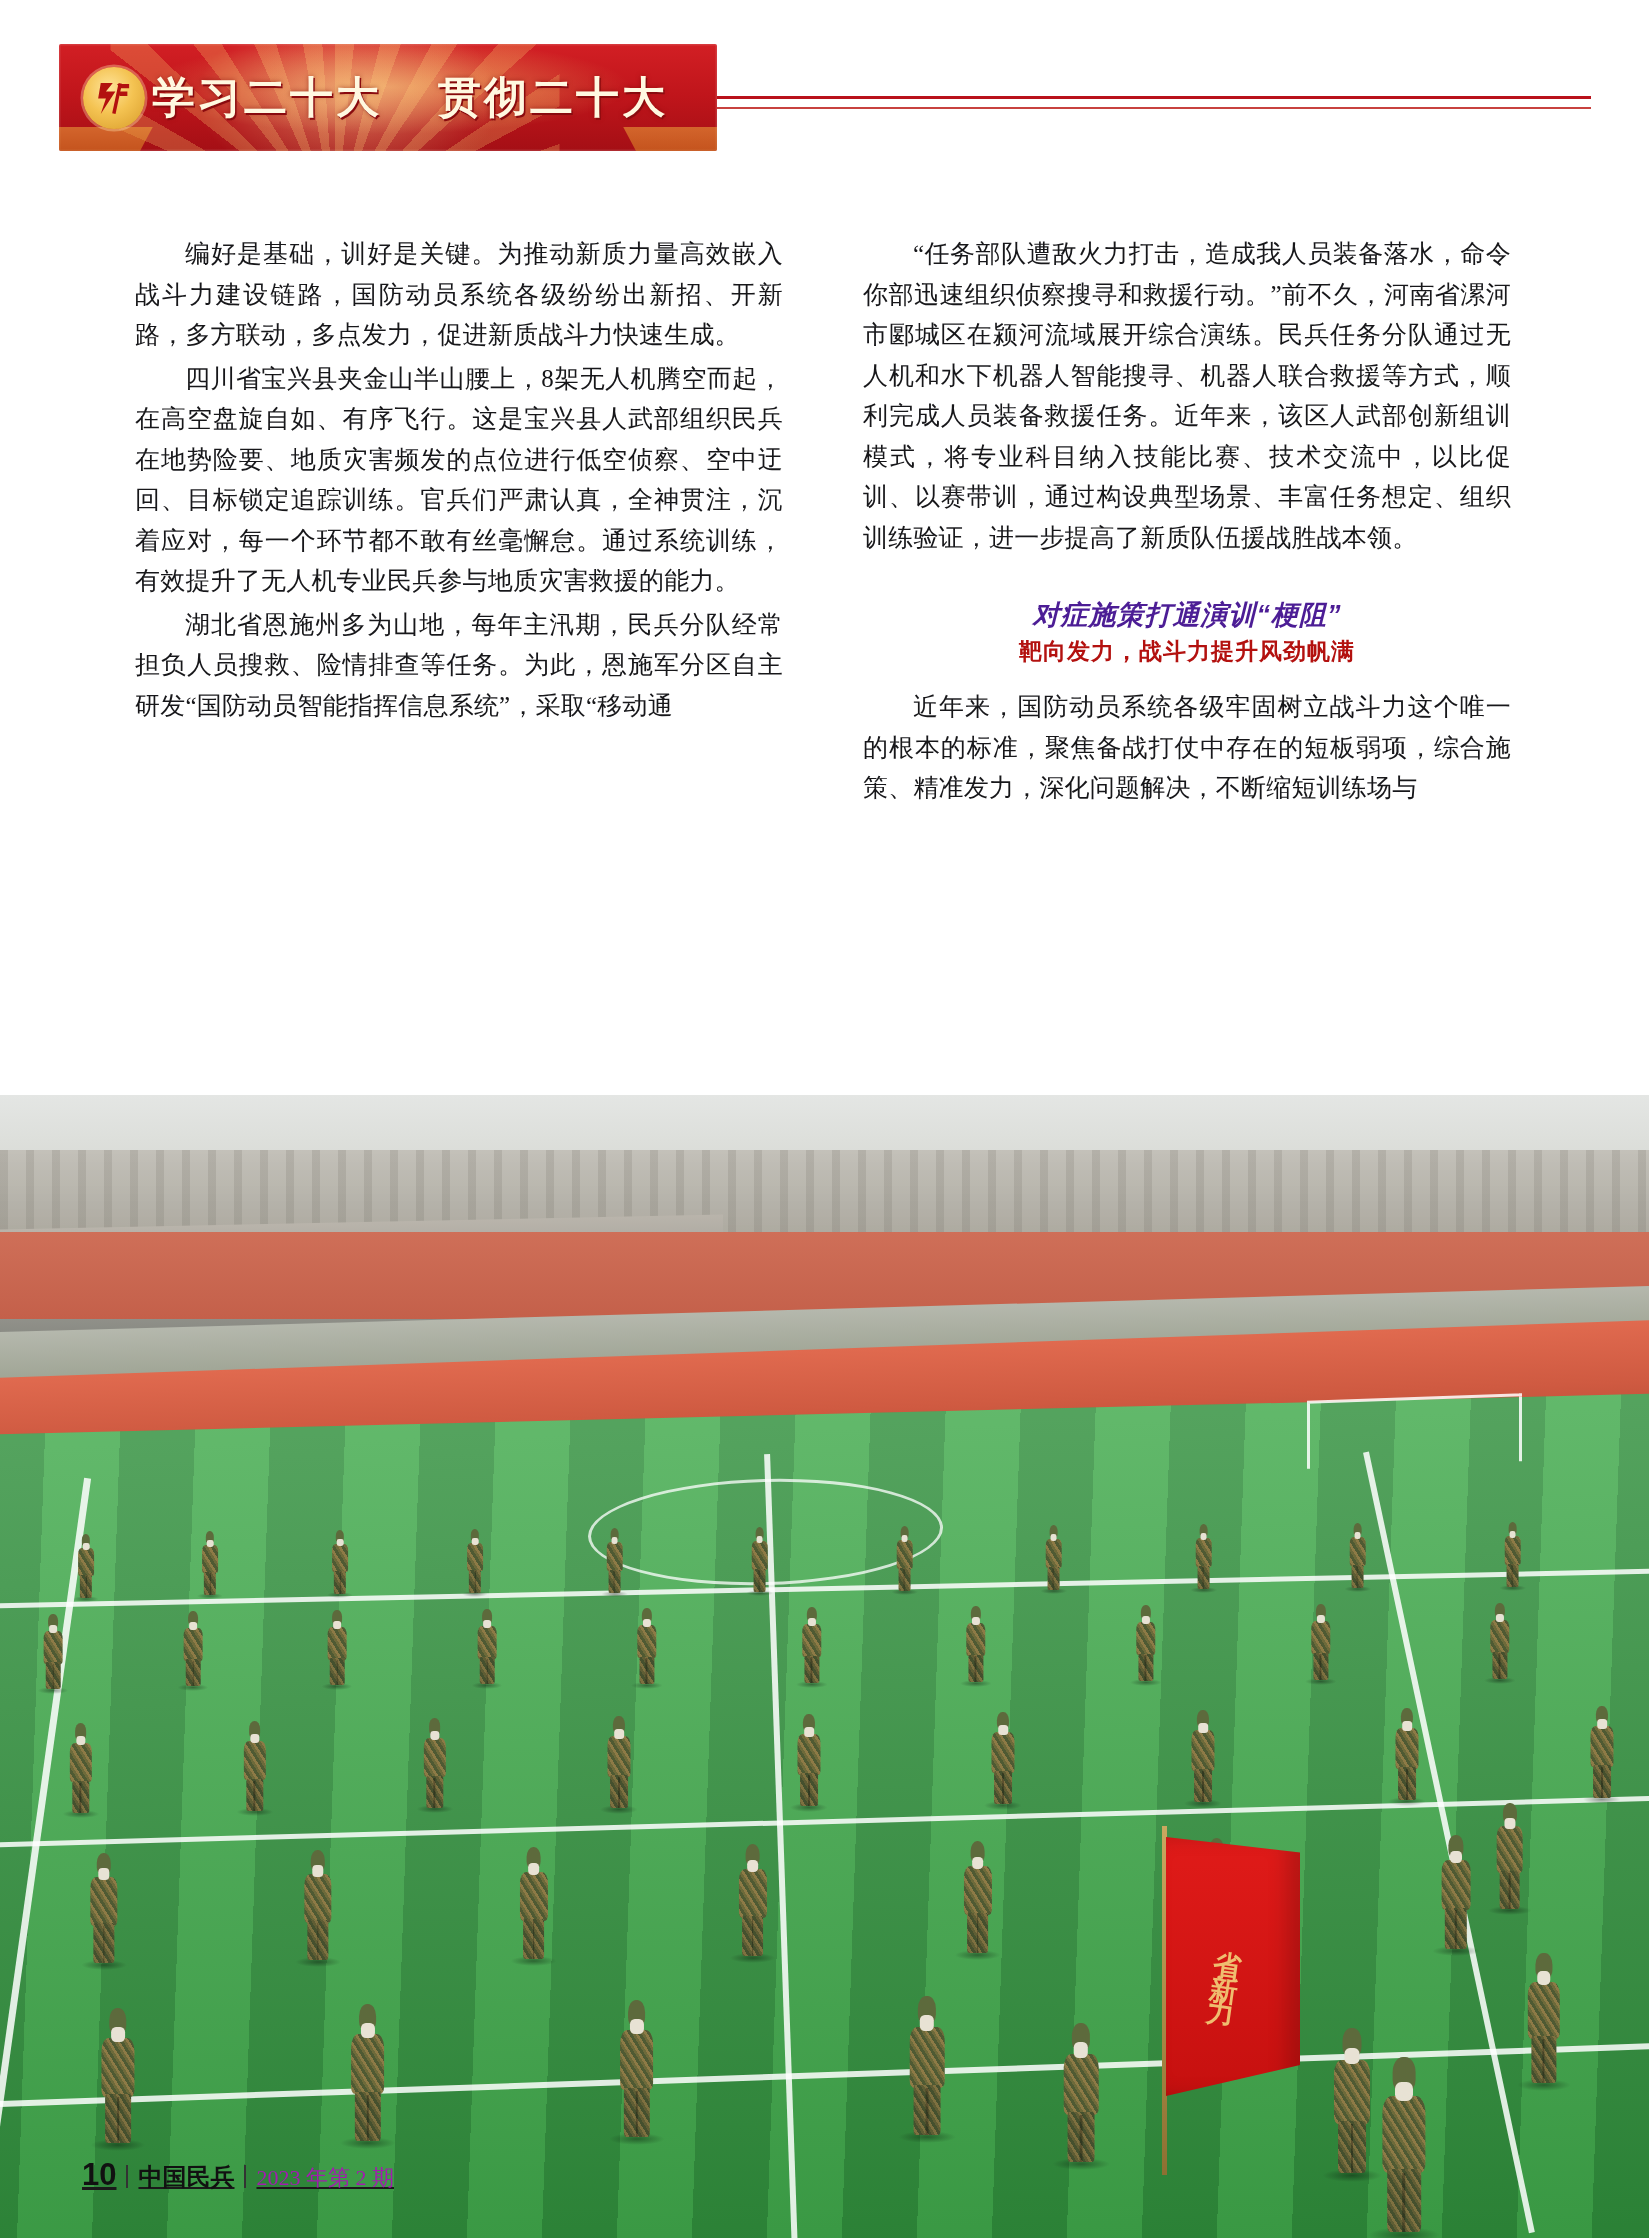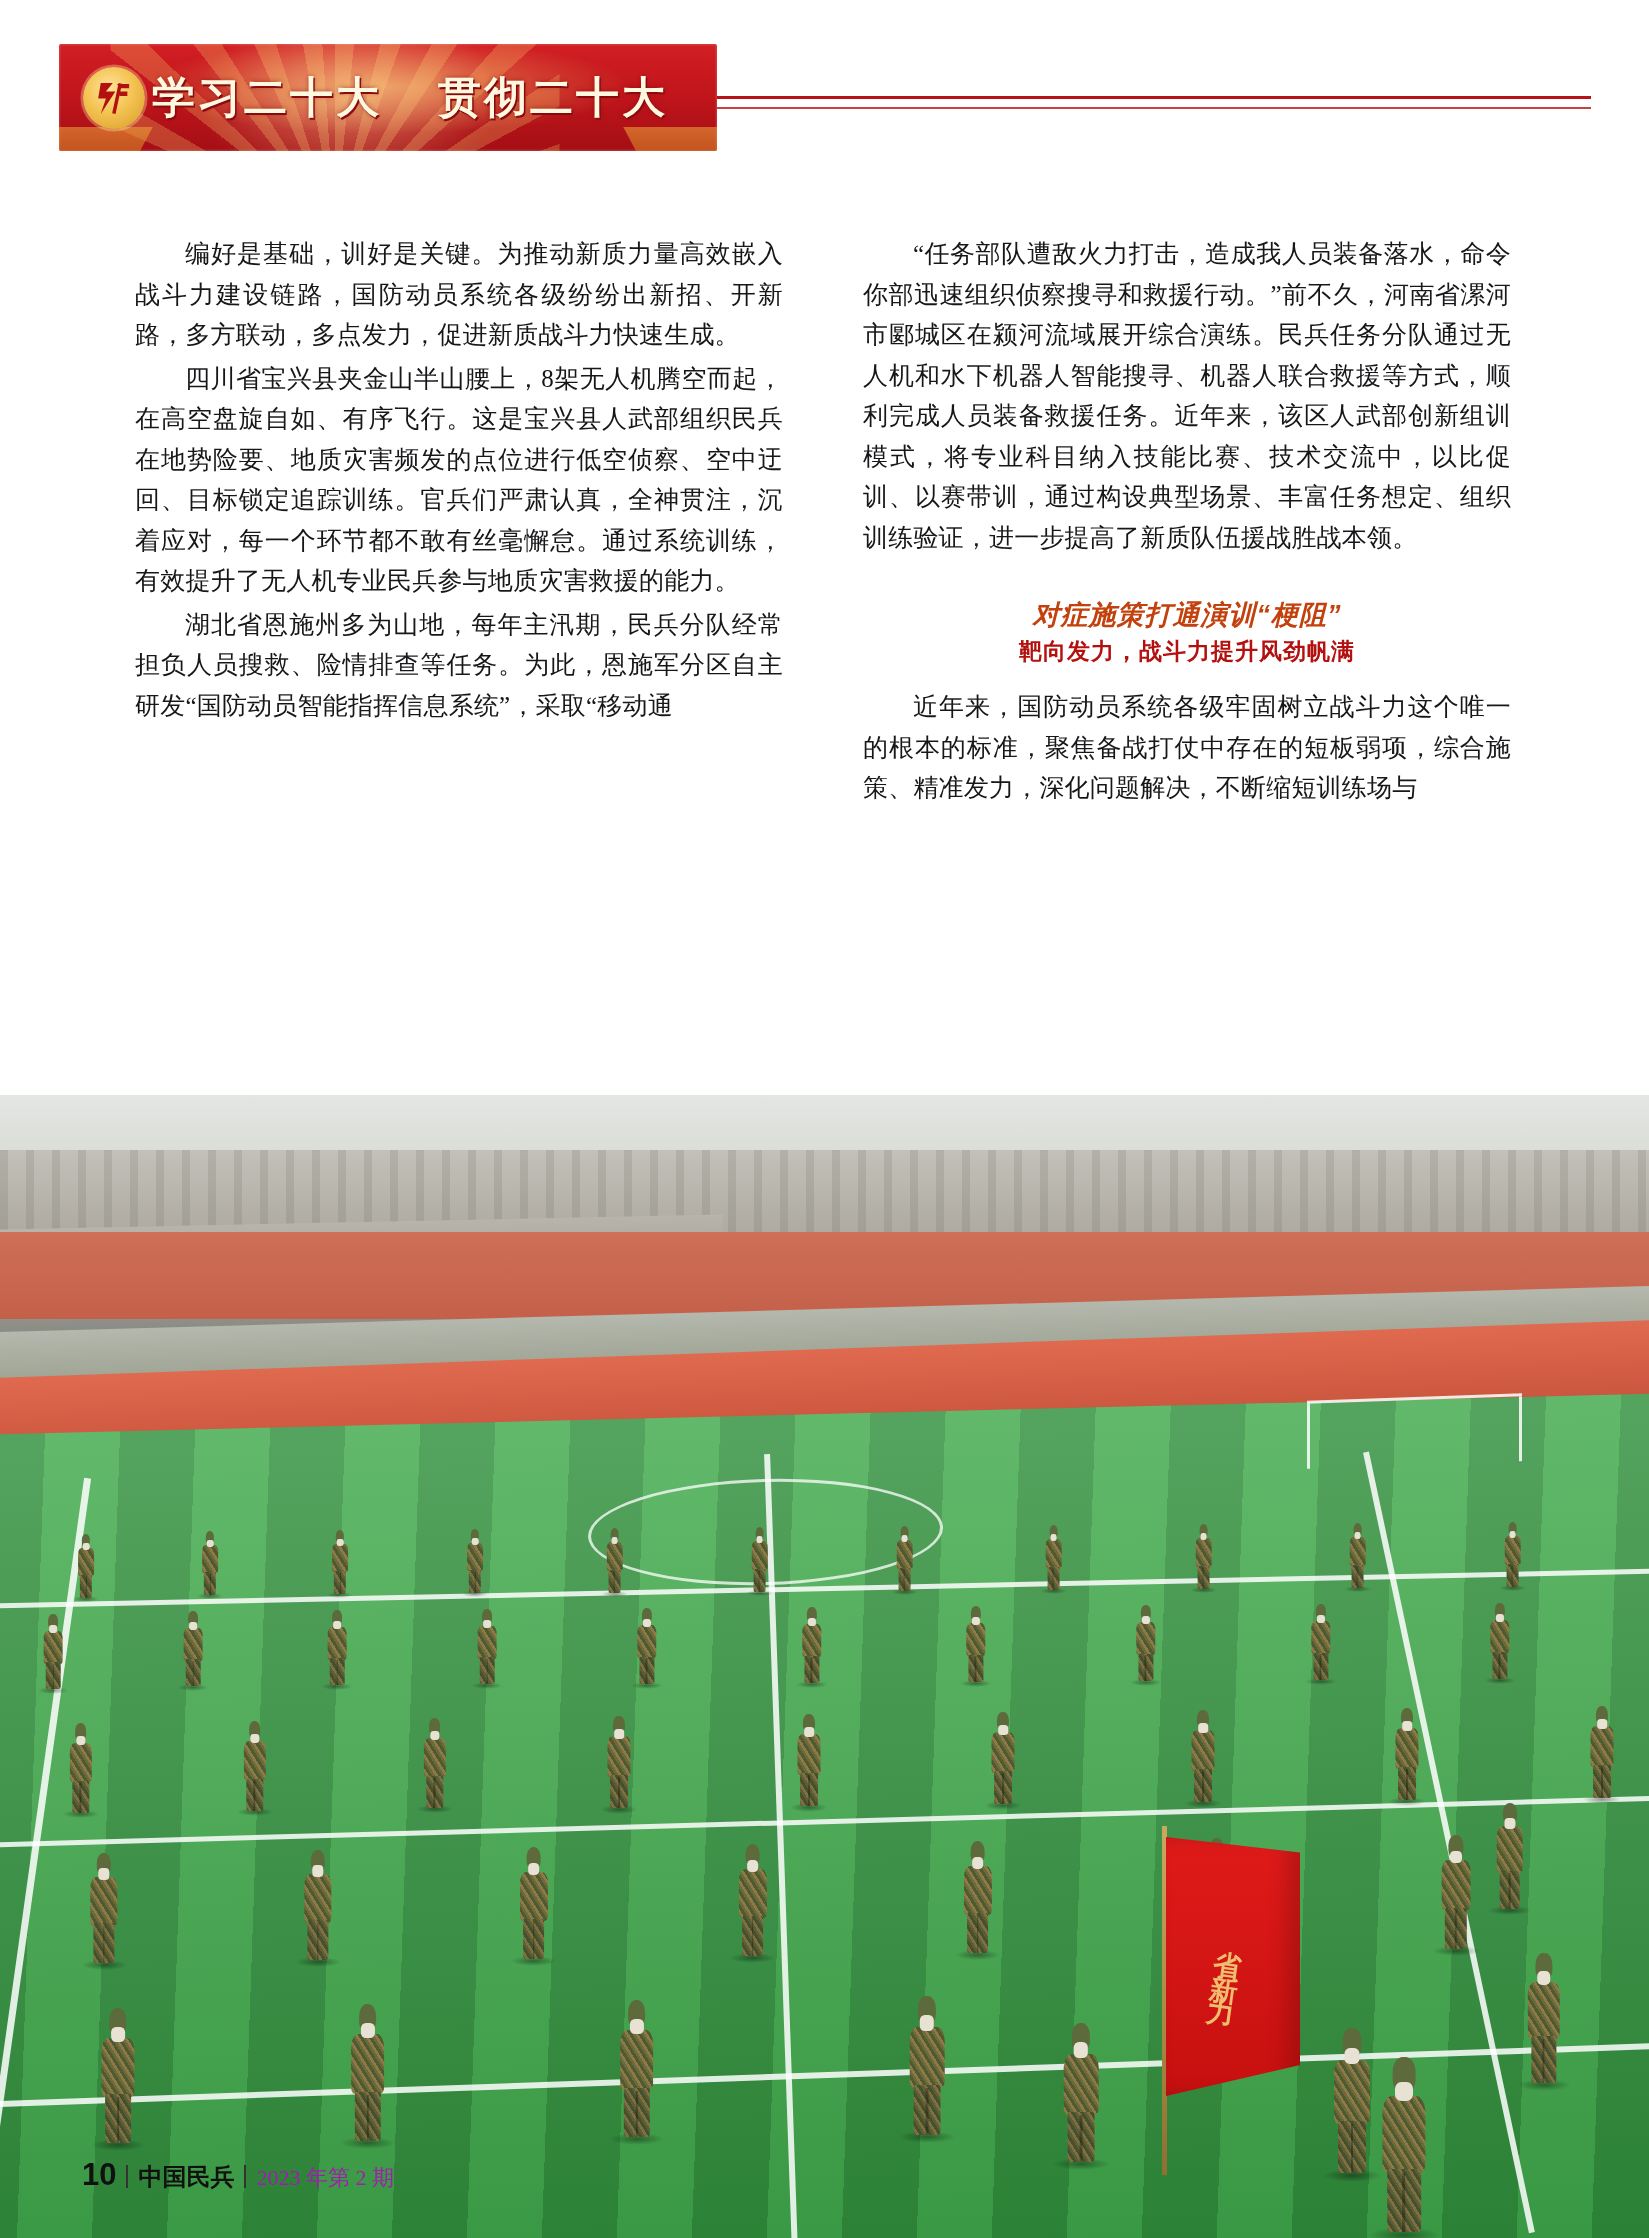--- a/index.html
+++ b/index.html
@@ -145,21 +145,21 @@
   .section-heading {
     margin-top: 39px;
     margin-bottom: 20px;
     text-align: center;
   }
   .section-heading .sub {
     font-family: "Liberation Sans", "DejaVu Sans", sans-serif;
     font-style: italic;
     font-weight: bold;
     font-size: 27px;
-    color: #c2410c;
+    color: #4c1d95;
     letter-spacing: 1px;
     line-height: 1.35;
   }
   .section-heading .main {
     font-family: "Liberation Sans", "DejaVu Sans", sans-serif;
     font-weight: bold;
     font-size: 23px;
     color: #b3110f;
     letter-spacing: 1px;
     line-height: 1.35;
@@ -305,20 +305,21 @@
   .footer {
     position: absolute;
     left: 82px;
     bottom: 46px;
     display: flex;
     align-items: baseline;
     gap: 10px;
     z-index: 10;
     color: #1a1a1a;
     background: transparent;
+    text-decoration: underline;
   }
   .footer .pageno {
     font-family: "Liberation Sans", "DejaVu Sans", sans-serif;
     font-weight: bold;
     font-size: 31px;
     color: #111;
   }
   .footer .bar {
     display: inline-block;
     width: 2px;

